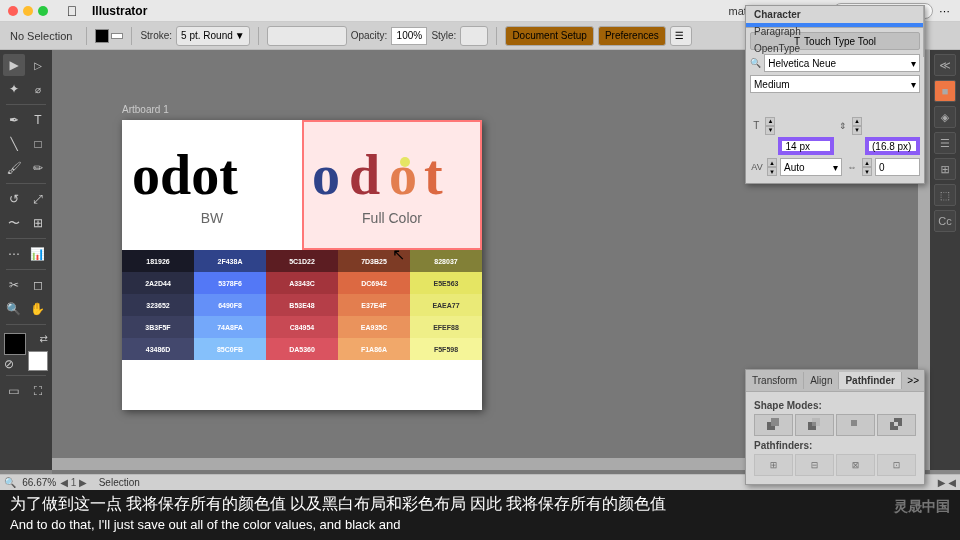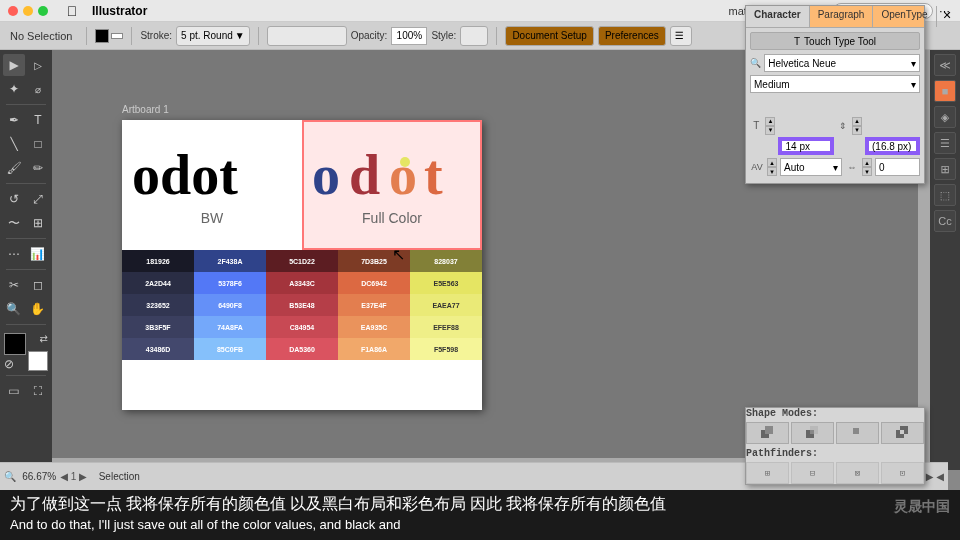--- a/index.html
+++ b/index.html
@@ -349,23 +349,24 @@
       right: 35px;
       width: 180px;
       background: #d6d6d6;
       border: 1px solid #999;
       box-shadow: 2px 2px 6px rgba(0,0,0,0.4);
       font-size: 10px;
       z-index: 200;
     }
     .panel-header {
       display: flex;
-      background: #fdba74;
+      background: #3b82f6;
       border-bottom: 1px solid #aaa;
       height: 22px;
+      flex-direction: column;
     }
     .panel-tab {
       padding: 3px 8px;
       font-size: 10px;
       cursor: pointer;
       color: #333;
       border-right: 1px solid #aaa;
     }
     .panel-tab.active {
       background: #d6d6d6;
@@ -485,22 +486,21 @@
       font-weight: bold;
       background: #d6d6d6;
     }
     .tp-more {
       margin-left: auto;
       padding: 2px 5px;
       cursor: pointer;
       font-size: 10px;
     }
     .tp-body {
-      padding: 0;
-      font-family: Liberation Mono, monospace;
+      padding: 8px;
     }
     .tp-section-title {
       font-size: 10px;
       color: #444;
       margin-bottom: 3px;
       font-weight: bold;
     }
     .shape-modes {
       display: grid;
       grid-template-columns: repeat(4, 1fr);
@@ -569,22 +569,22 @@
       color: rgba(255,255,255,0.4);
       font-size: 14px;
       font-weight: bold;
     }
 
     
     #bottom-toolbar {
       position: absolute;
       bottom: 50px;
       left: 0;
-      right: 12px;
-      height: 28px;
+      right: 0;
+      height: 16px;
       background: #d0d0d0;
       border-top: 1px solid #bbb;
       display: flex;
       align-items: center;
       padding: 0 4px;
       gap: 4px;
       z-index: 95;
     }
     .zoom-display {
       font-size: 10px;
@@ -890,20 +890,26 @@
         <div class="step-down">▾</div>
       </div>
       <div class="panel-field-sm">
         <span>0</span>
       </div>
     </div>
   </div>
 </div>
 
 <div id="transform-panel">
+  <div class="tp-header">
+    <div class="tp-tab">Transform</div>
+    <div class="tp-tab">Align</div>
+    <div class="tp-tab active">Pathfinder</div>
+    <div class="tp-more">&gt;&gt;</div>
+  </div>
   <div class="tp-body">
     <div class="tp-section-title">Shape Modes:</div>
     <div class="shape-modes">
       <div class="shape-mode-btn">
         <svg width="16" height="16" viewBox="0 0 16 16">
             <rect x="1" y="5" width="8" height="8" fill="#666"></rect>
             <rect x="5" y="1" width="8" height="8" fill="#888"></rect>
           </svg>
       </div>
       <div class="shape-mode-btn">

